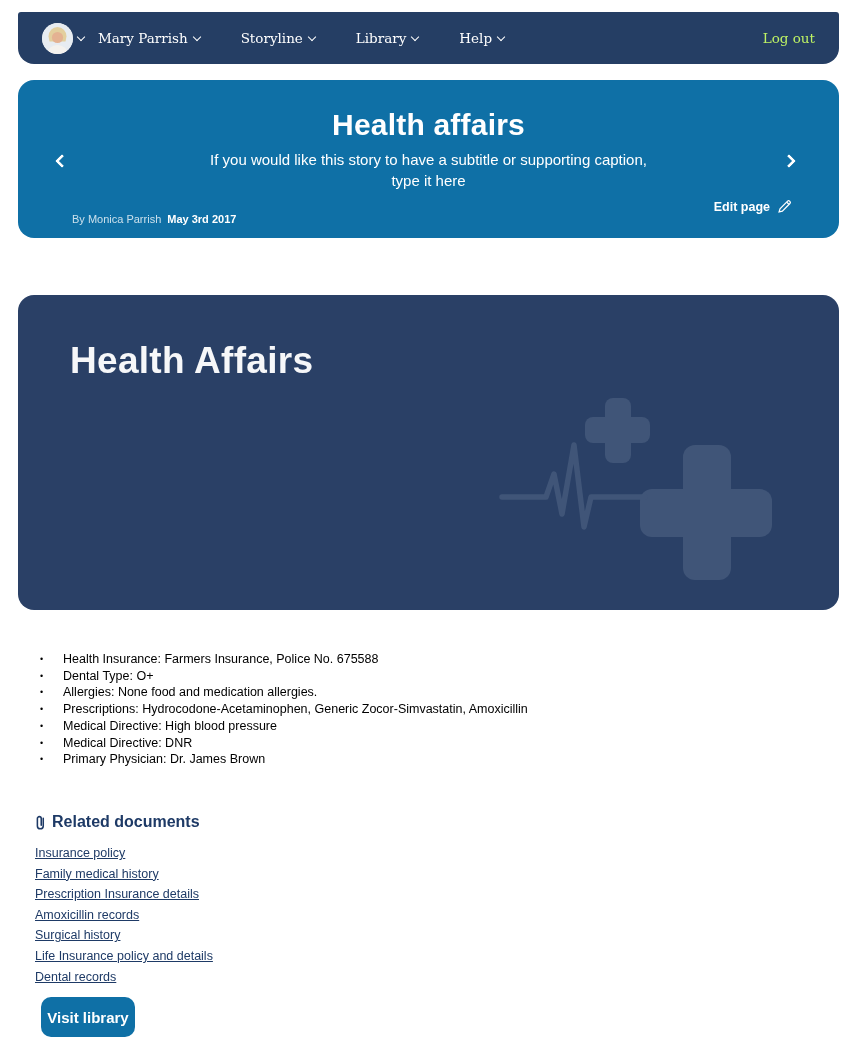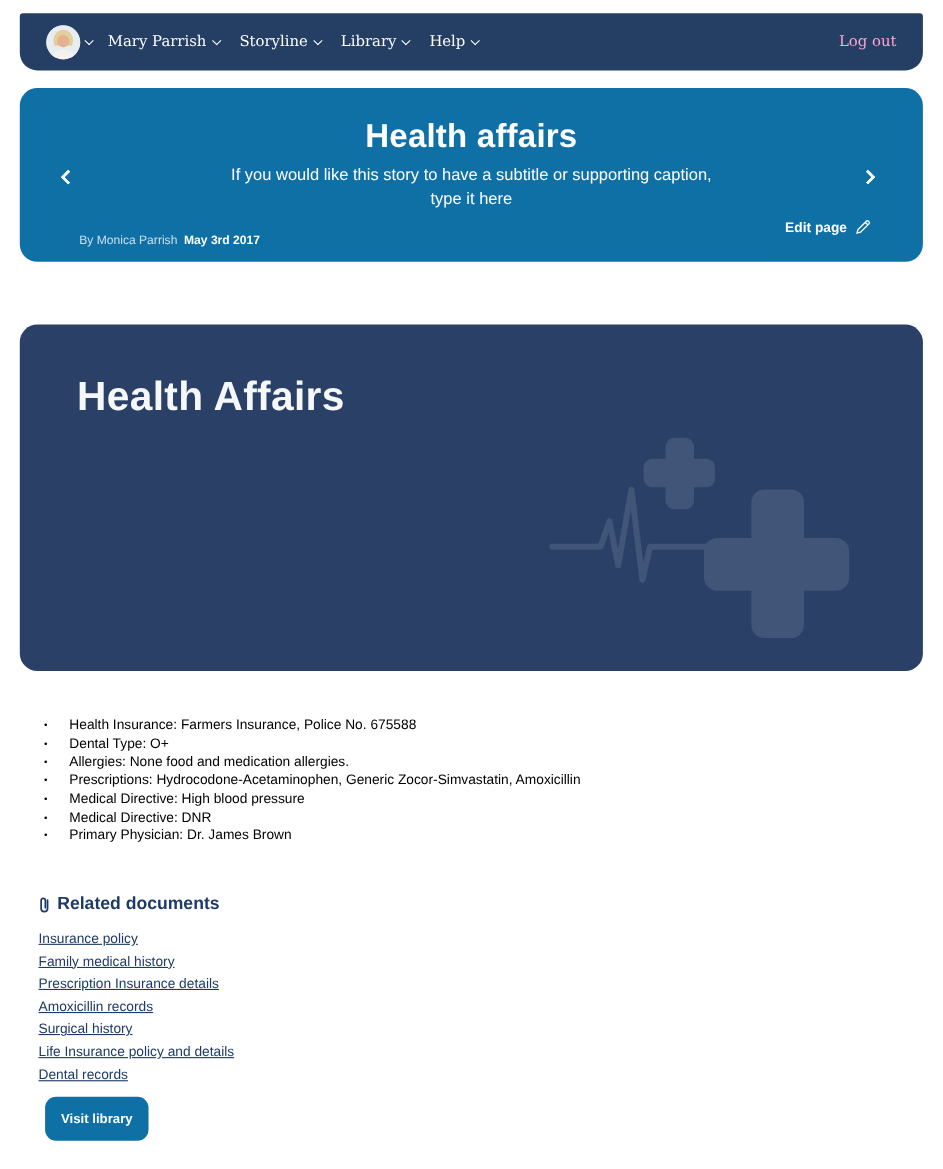--- a/index.html
+++ b/index.html
@@ -26,29 +26,29 @@
     width: 31px; height: 31px; border-radius: 50%;
     overflow: hidden; background: #e9edf1; flex: none;
   }
   .chev {
     width: 6px; height: 6px;
     border-right: 1.6px solid #fff; border-bottom: 1.6px solid #fff;
     transform: rotate(45deg);
     display: inline-block;
     margin-top: -3px;
   }
-  .nav-items { display: flex; align-items: center; gap: 18px; }
+  .nav-items { display: flex; align-items: center; gap: 41px; }
   .nav-item {
     background: none; border: none; color: #fff;
     font-family: "DejaVu Serif", serif; font-size: 13.5px;
     display: flex; align-items: center; gap: 6px; cursor: pointer;
   }
   .logout {
     margin-left: auto;
-    background: none; border: none; color: #f9a8d4;
+    background: none; border: none; color: #bef264;
     font-family: "DejaVu Serif", serif; font-size: 13.5px; cursor: pointer;
   }
 
   
   .hero {
     position: absolute;
     left: 18px; right: 18px; top: 80px; height: 158px;
     background: var(--hero-bg, #0f70a6);
     border-radius: 16px;
     color: #fff;
@@ -117,21 +117,21 @@
     color: var(--navy-text, #1e3a66); font-size: 12.5px;
     text-decoration: underline; cursor: pointer;
   }
 
   
   .visit-btn {
     position: absolute; left: 41px; top: 997px;
     width: 94px; height: 40px;
     background: var(--btn-bg, #0f70a6);
     border: none; border-radius: 10px;
-    color: #fff; font-size: 12px; font-weight: bold;
+    color: #fff; font-size: 15px; font-weight: bold;
     cursor: pointer;
   }
 </style>
 </head>
 <body>
 
 <header class="topnav">
   <div class="avatar-wrap">
     <span class="avatar">
       <svg width="31" height="31" viewBox="0 0 31 31">

